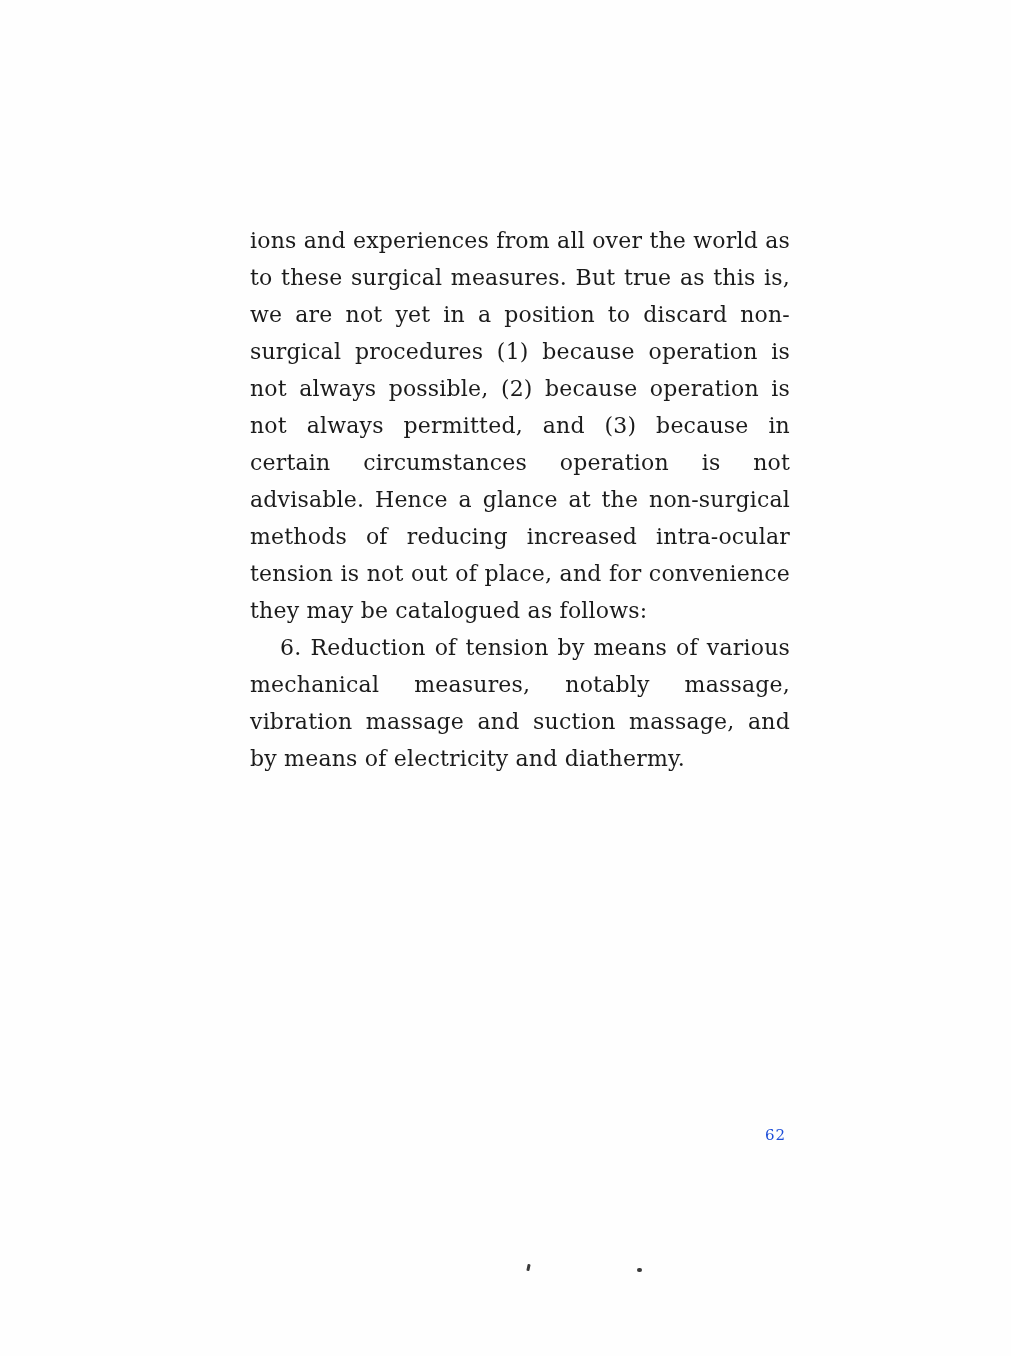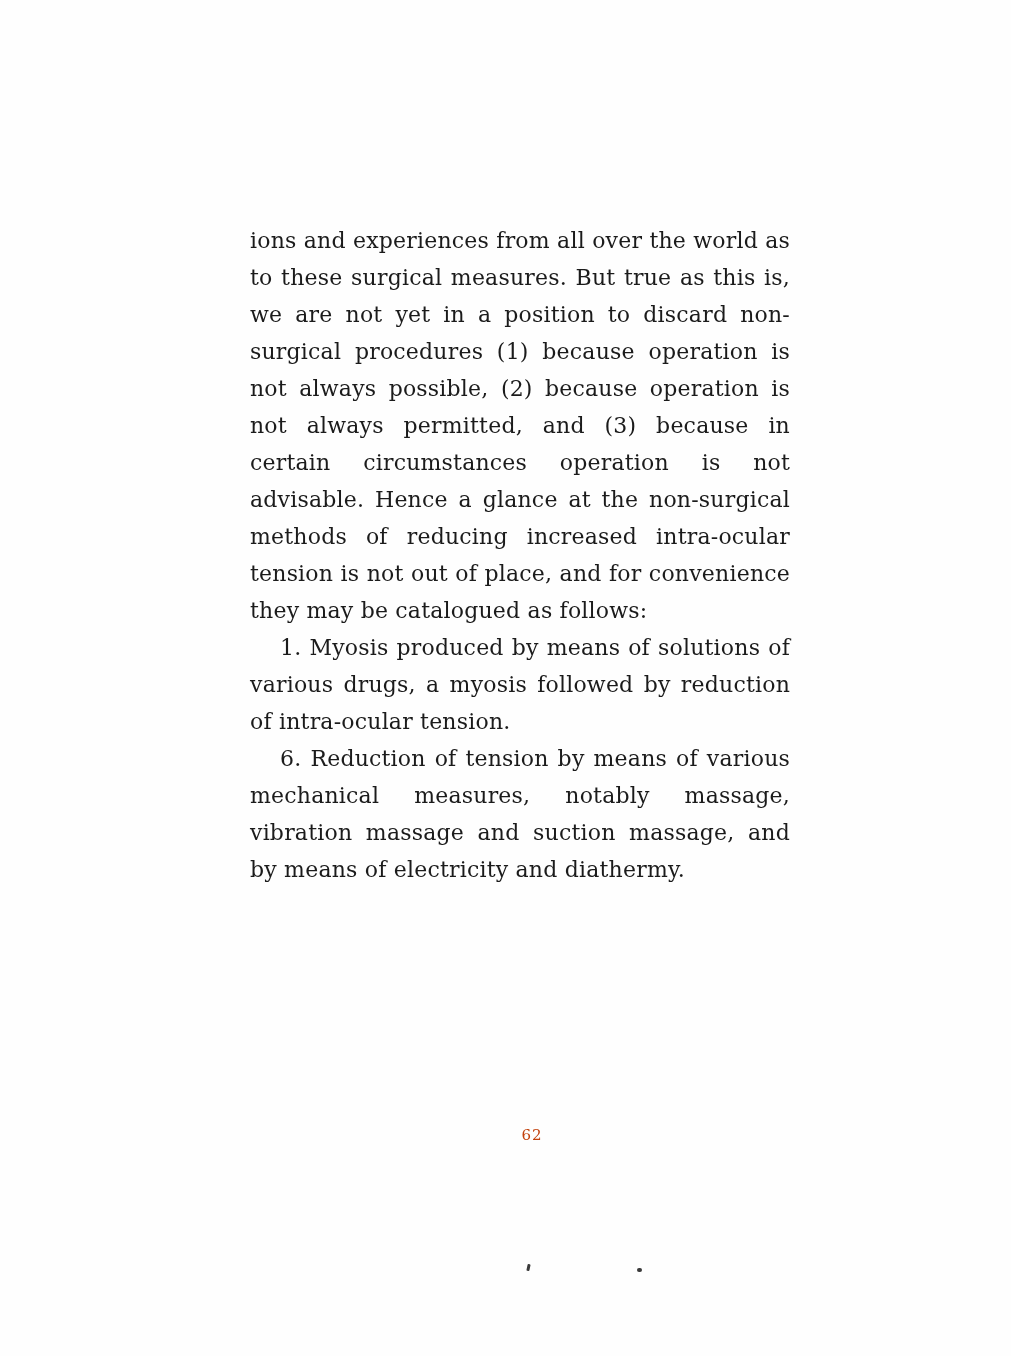--- a/index.html
+++ b/index.html
@@ -31,27 +31,27 @@
     padding: 0;
   }
   .para.indented {
     text-indent: 30px;
   }
   .para.justify-last {
     text-align-last: justify;
   }
   .page-number {
     position: absolute;
-    left: 262px;
+    left: 246px;
     top: 1126px;
     width: 540px;
-    text-align: center;
+    text-align: right;
     font-size: 15px;
     letter-spacing: 1px;
-    color: #c2410c;
+    color: #1d4ed8;
   }
   .speck {
     position: absolute;
     background: #3a3a3a;
   }
   .speck-1 {
     left: 527px;
     top: 1264px;
     width: 3px;
     height: 7px;
@@ -66,21 +66,20 @@
     border-radius: 2px;
   }
 </style>
 </head>
 <body>
 
 <div class="scan-page">
 
   <div class="text-block">
     <p class="para">ions and experiences from all over the world as to these surgical measures. But true as this is, we are not yet in a position to discard non-surgical procedures (1) because operation is not always possible, (2) because operation is not always permitted, and (3) because in certain circumstances operation is not advisable. Hence a glance at the non-surgical methods of reducing increased intra-ocular tension is not out of place, and for convenience they may be catalogued as follows:</p>
-    <p class="para indented">1. Myosis produced by means of solutions of various drugs, a myosis followed by reduction of intra-ocular tension.</p>
     <p class="para indented">6. Reduction of tension by means of various mechanical measures, notably massage, vibration massage and suction massage, and by means of electricity and diathermy.</p>
   </div>
 
   <div class="page-number">62</div>
 
   <div class="speck speck-1"></div>
   <div class="speck speck-2"></div>
 
 </div>
 

